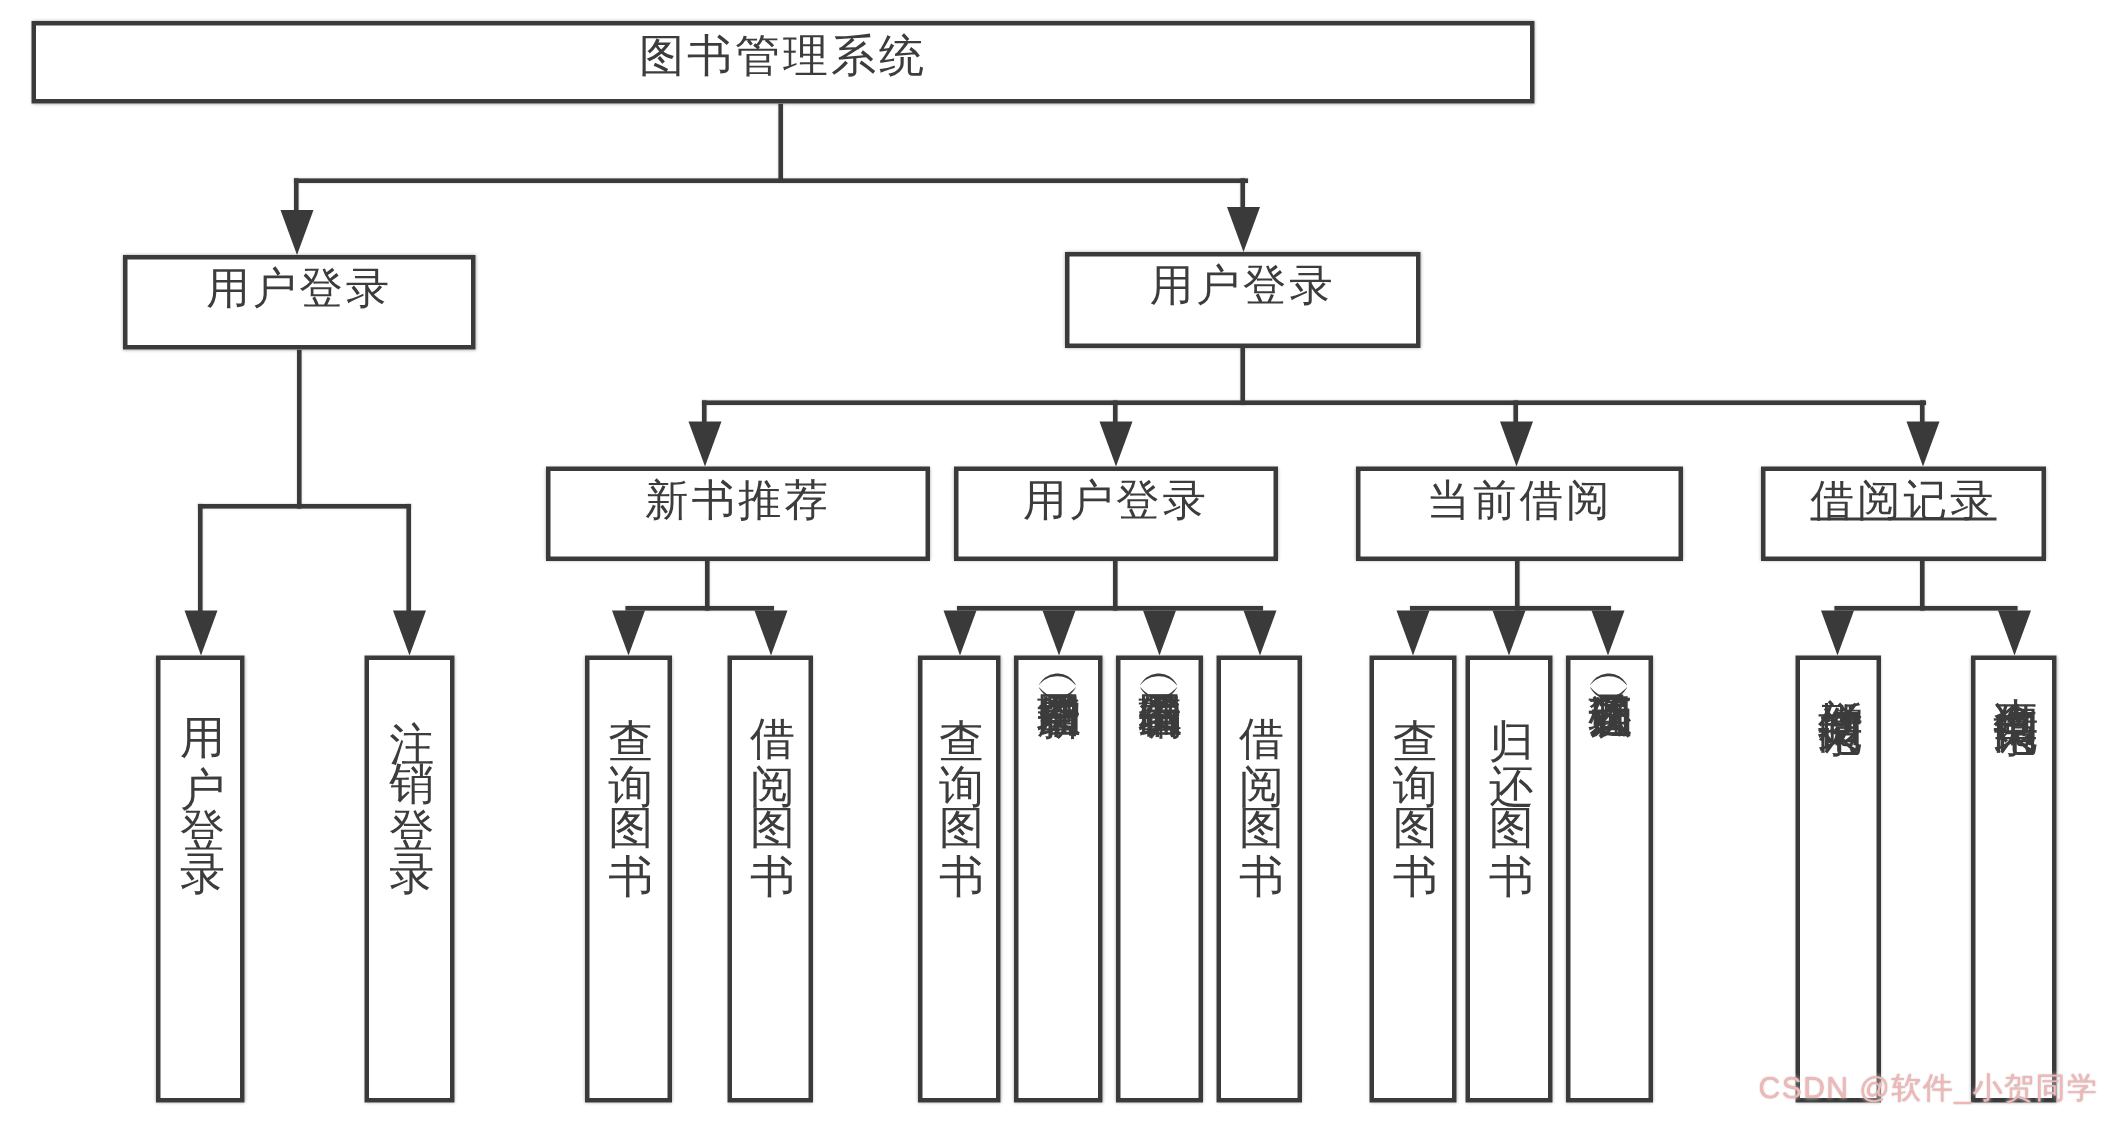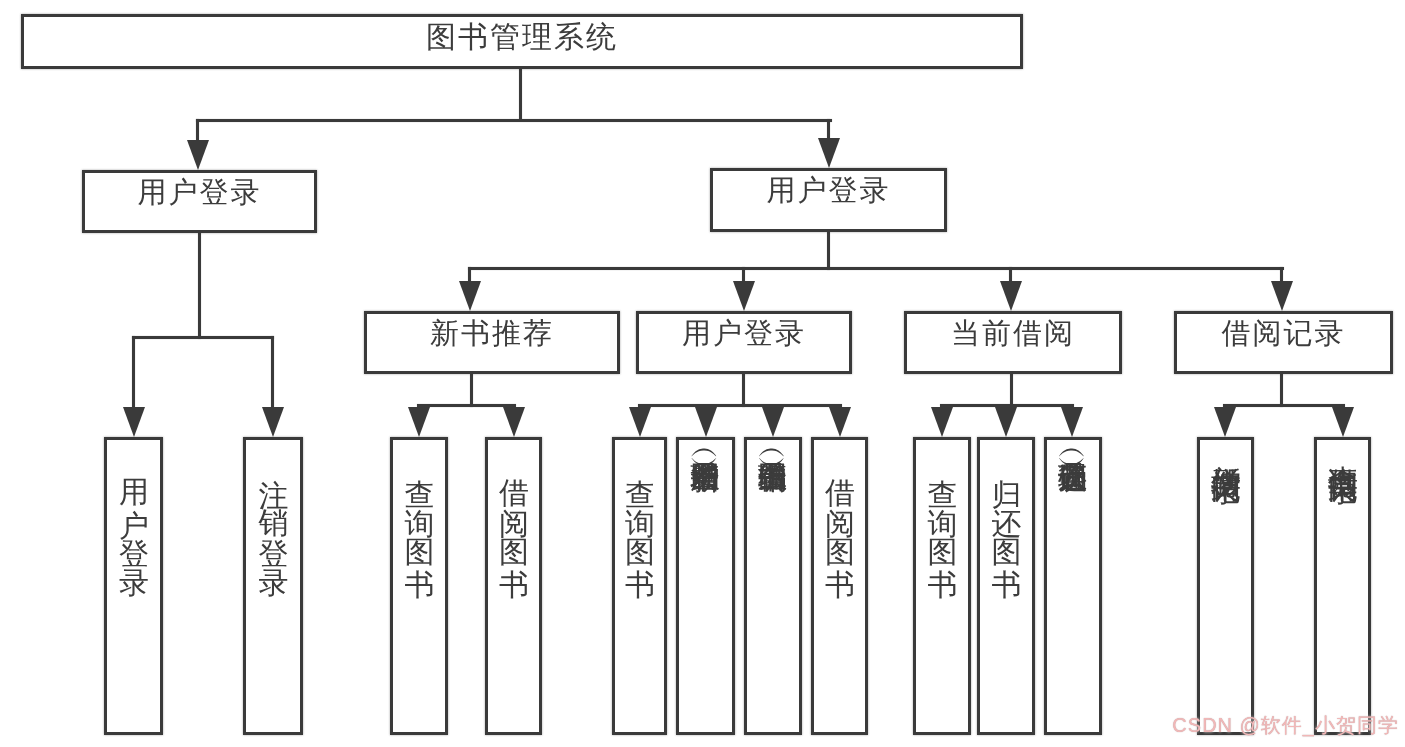--- a/index.html
+++ b/index.html
@@ -91,21 +91,21 @@
       </div>
       <div class="box hbox" style="left: 364px; top: 311px; width: 256px; height: 63px;">
         <span class="lbl">新书推荐</span>
       </div>
       <div class="box hbox" style="left: 636px; top: 311px; width: 216px; height: 63px;">
         <span class="lbl">用户登录</span>
       </div>
       <div class="box hbox" style="left: 904px; top: 311px; width: 218px; height: 63px;">
         <span class="lbl">当前借阅</span>
       </div>
-      <div class="box hbox" style="left: 1174px; top: 311px; width: 219px; height: 63px;">
+      <div class="box hbox" style="left: 1174px; top: 311px; width: 190px; height: 63px; text-decoration: underline;">
         <span class="lbl">借阅记录</span>
       </div>
       <div class="box vbox" style="left: 104px; top: 437px; width: 59px; height: 298px;">
         <span class="lbl sp4">用户登录</span>
       </div>
       <div class="box vbox" style="left: 243px; top: 437px; width: 60px; height: 298px;">
         <span class="lbl sp4">注销登录</span>
       </div>
       <div class="box vbox" style="left: 390px; top: 437px; width: 58px; height: 298px;">
         <span class="lbl sp4">查询图书</span>

